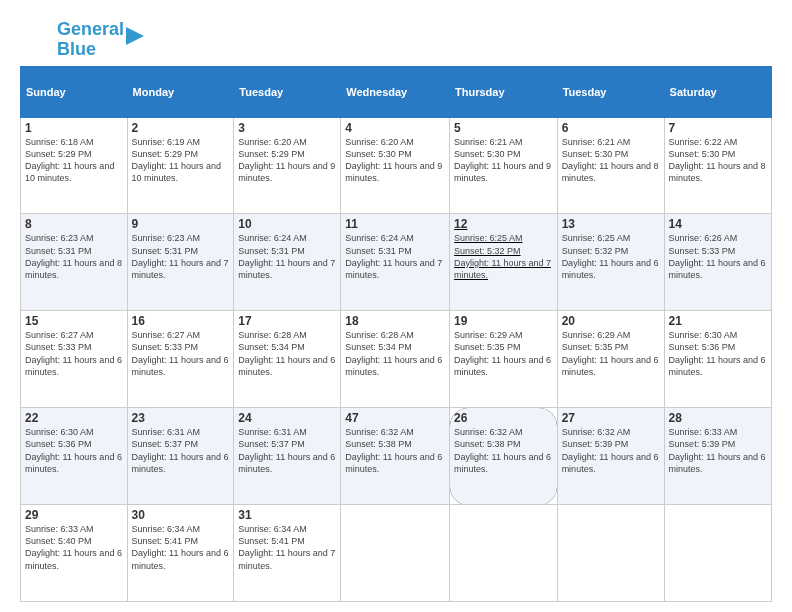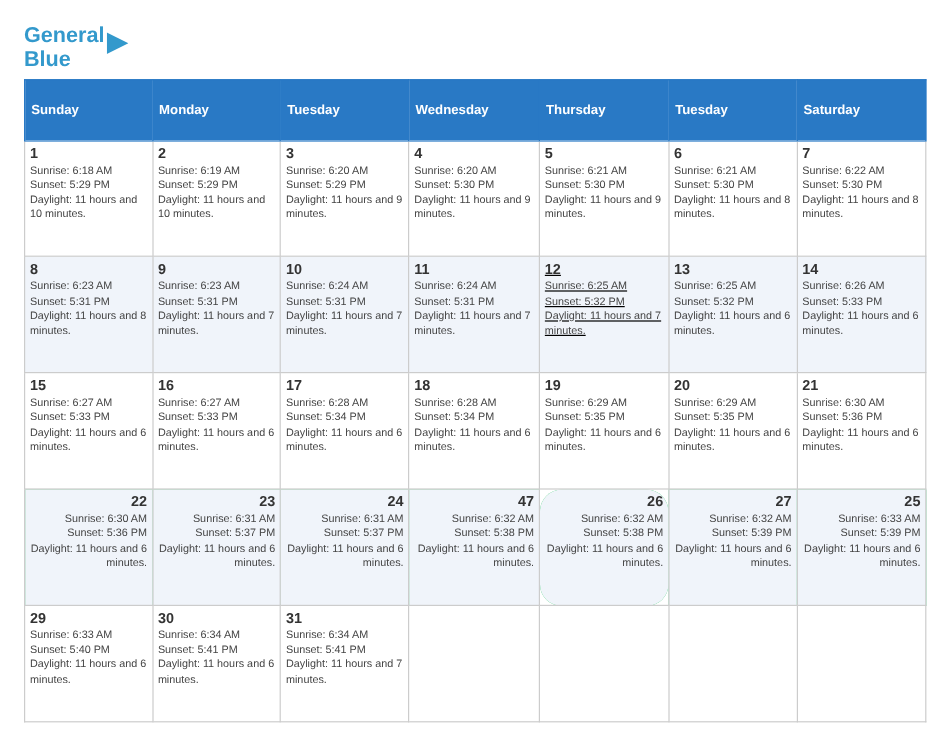--- a/index.html
+++ b/index.html
@@ -21,20 +21,21 @@
       display: flex;
       align-items: flex-start;
       justify-content: space-between;
       margin-bottom: 6px;
     }
     .logo {
       display: flex;
       flex-direction: column;
       align-items: flex-start;
       margin-top: 4px;
+      margin-left: 37px;
     }
     .logo-text {
       font-size: 18px;
       font-weight: bold;
       color: #333;
       line-height: 1.1;
     }
     .logo-text span {
       color: #3399cc;
     }
@@ -290,21 +291,21 @@
       </td>
           <td>
         <span class="day-num">21</span>
         <div class="day-info">
           Sunrise: 6:30 AM<br>
           Sunset: 5:36 PM<br>
           Daylight: 11 hours and 6 minutes.
         </div>
       </td>
         </tr>
-        <tr style="background: #22c55e; text-align: right;">
+        <tr style="background: #000000;">
           <td style="background: rgb(240, 244, 250);">
         <span class="day-num">22</span>
         <div class="day-info">
           Sunrise: 6:30 AM<br>
           Sunset: 5:36 PM<br>
           Daylight: 11 hours and 6 minutes.
         </div>
       </td>
           <td style="background: rgb(240, 244, 250);">
         <span class="day-num">23</span>
@@ -340,21 +341,21 @@
       </td>
           <td style="background: rgb(240, 244, 250);">
         <span class="day-num">27</span>
         <div class="day-info">
           Sunrise: 6:32 AM<br>
           Sunset: 5:39 PM<br>
           Daylight: 11 hours and 6 minutes.
         </div>
       </td>
           <td style="background: rgb(240, 244, 250);">
-        <span class="day-num">25</span>
+        <span class="day-num">28</span>
         <div class="day-info">
           Sunrise: 6:33 AM<br>
           Sunset: 5:39 PM<br>
           Daylight: 11 hours and 6 minutes.
         </div>
       </td>
         </tr>
         <tr>
           <td>
         <span class="day-num">29</span>

